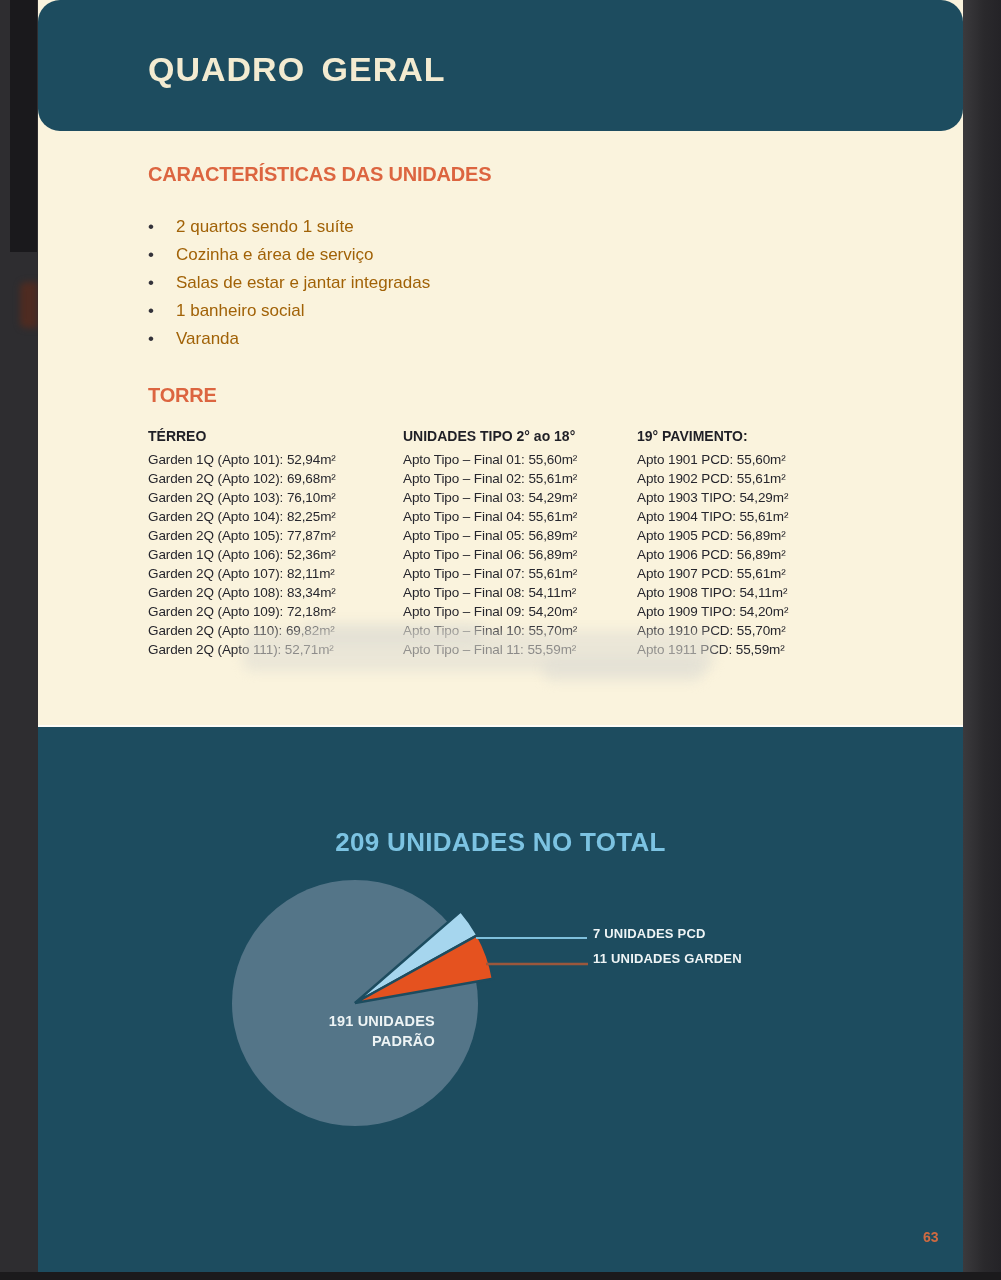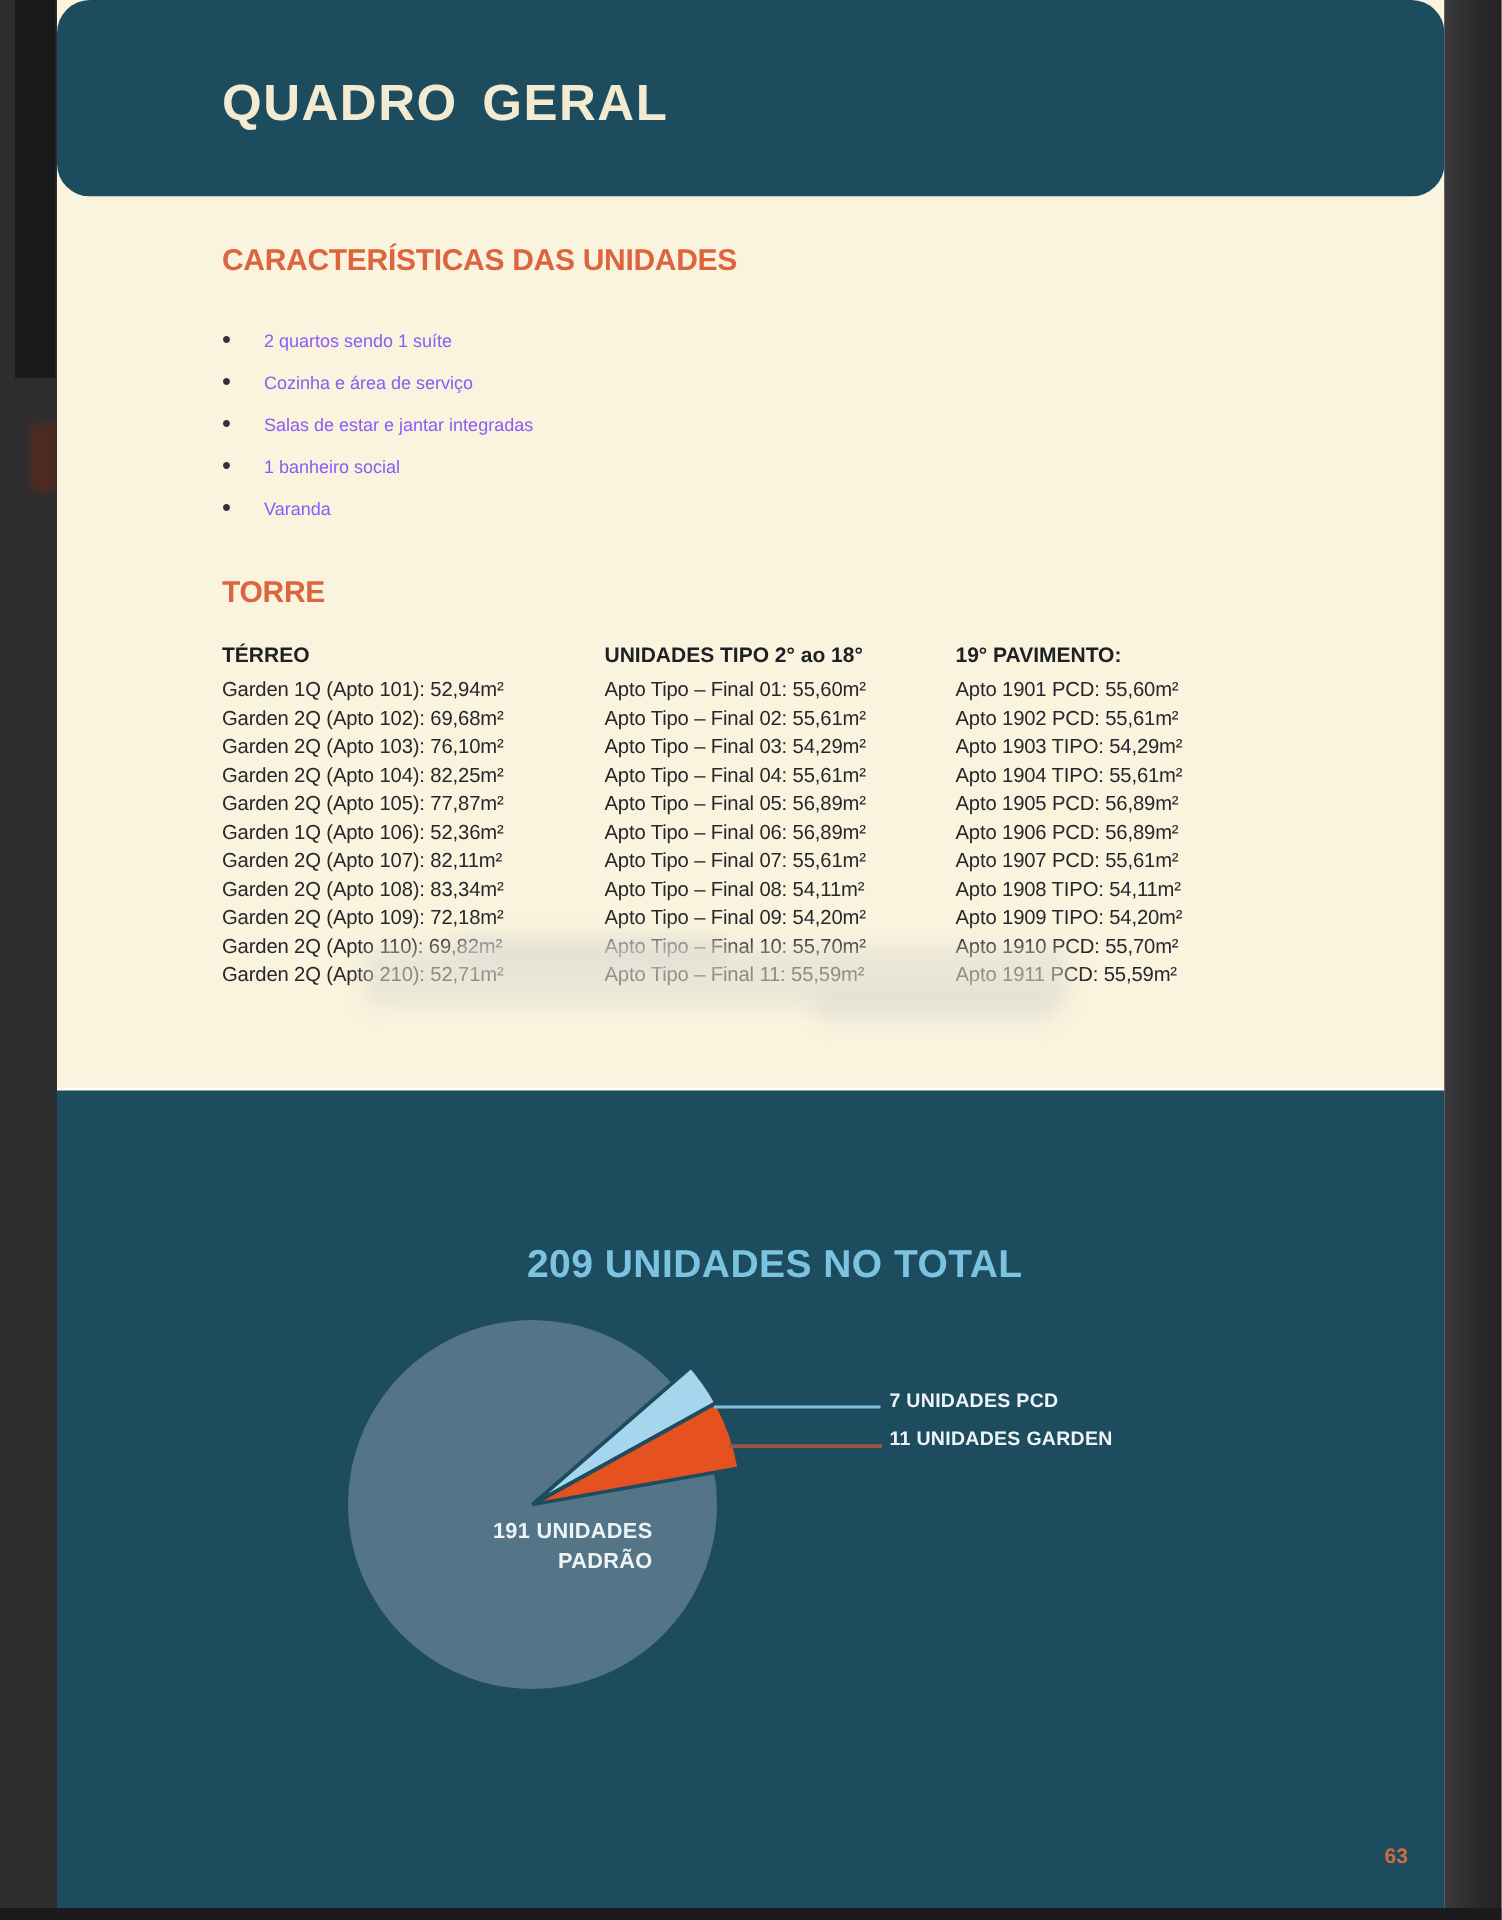--- a/index.html
+++ b/index.html
@@ -27,39 +27,39 @@
                 color:#f3ebd1; letter-spacing:1px; word-spacing:6px; }
 
   .cream { position:absolute; left:0; top:131px; width:925px; height:596px; background:#faf3dd; }
   .cream::after { content:""; position:absolute; left:0; bottom:0; width:100%; height:2px; background:rgba(255,255,255,.75); }
 
   .orange-h { font-size:20px; font-weight:bold; color:#dc6540; letter-spacing:-0.2px; position:absolute; left:110px; }
   .h-carac { top:32px; }
   .h-torre { top:253px; }
 
   .bullets { position:absolute; left:110px; top:82px; }
-  .bullet-item { display:flex; align-items:center; height:28px; font-size:12px; color:#8b5cf6; }
+  .bullet-item { display:flex; align-items:center; height:28px; font-size:17px; color:#a16207; }
   .bullet-item::before { content:"•"; width:28px; color:#33323a; font-size:17px; }
 
   .cols { position:absolute; left:110px; top:297px; width:790px; }
   .tcol { position:absolute; top:0; }
   .tcol-0 { left:0; }
   .tcol-1 { left:255px; }
   .tcol-2 { left:489px; }
   .tcol-h { font-size:14px; font-weight:bold; color:#1f1f26; margin-bottom:6px; white-space:nowrap; }
   .trow { font-size:13.5px; line-height:19px; color:#26262d; white-space:nowrap; letter-spacing:-0.1px; }
 
   .watermark { position:absolute; left:205px; top:492px; width:500px; height:66px; pointer-events:none; }
   .watermark i { position:absolute; display:block; background:rgba(223,220,211,0.55); filter:blur(6px); border-radius:10px; }
   .watermark i:nth-child(1){ left:0; top:8px; width:470px; height:40px; }
   .watermark i:nth-child(2){ left:60px; top:0; width:180px; height:22px; }
   .watermark i:nth-child(3){ left:300px; top:34px; width:160px; height:24px; }
 
   .band-bottom { position:absolute; left:0; top:727px; width:925px; height:545px; background:#1d4c5f; }
-  .chart-title { position:absolute; left:16px; top:100px; width:100%; text-align:center;
+  .chart-title { position:absolute; left:0; top:100px; width:100%; text-align:center;
                  font-size:26px; font-weight:bold; color:#7cc3e2; letter-spacing:0.3px; }
   #pie-svg { position:absolute; left:0; top:0; width:925px; height:545px; }
   .pie-label { position:absolute; font-weight:bold; color:#eef4f5; white-space:nowrap; }
   .lbl-pcd    { left:555px; top:199px; font-size:13px; letter-spacing:0.2px; }
   .lbl-garden { left:555px; top:224px; font-size:13px; letter-spacing:0.2px; }
   .lbl-padrao { left:237px; top:284px; width:160px; text-align:right; font-size:14.5px;
                 line-height:20px; white-space:normal; letter-spacing:0.2px; }
   .page-number { position:absolute; left:885px; top:502px; font-size:14px; font-weight:bold; color:#cf6a41; }
 
   .pattern-svg { position:absolute; right:0; top:0; pointer-events:none; }
@@ -98,21 +98,21 @@
               <div class="trow">Garden 1Q (Apto 101): 52,94m²</div>
               <div class="trow">Garden 2Q (Apto 102): 69,68m²</div>
               <div class="trow">Garden 2Q (Apto 103): 76,10m²</div>
               <div class="trow">Garden 2Q (Apto 104): 82,25m²</div>
               <div class="trow">Garden 2Q (Apto 105): 77,87m²</div>
               <div class="trow">Garden 1Q (Apto 106): 52,36m²</div>
               <div class="trow">Garden 2Q (Apto 107): 82,11m²</div>
               <div class="trow">Garden 2Q (Apto 108): 83,34m²</div>
               <div class="trow">Garden 2Q (Apto 109): 72,18m²</div>
               <div class="trow">Garden 2Q (Apto 110): 69,82m²</div>
-              <div class="trow">Garden 2Q (Apto 210): 52,71m²</div>
+              <div class="trow">Garden 2Q (Apto 111): 52,71m²</div>
             </div>
         </div>
         <div class="tcol tcol-1">
           <div class="tcol-h">UNIDADES TIPO 2° ao 18°</div>
           <div>
               <div class="trow">Apto Tipo – Final 01: 55,60m²</div>
               <div class="trow">Apto Tipo – Final 02: 55,61m²</div>
               <div class="trow">Apto Tipo – Final 03: 54,29m²</div>
               <div class="trow">Apto Tipo – Final 04: 55,61m²</div>
               <div class="trow">Apto Tipo – Final 05: 56,89m²</div>

